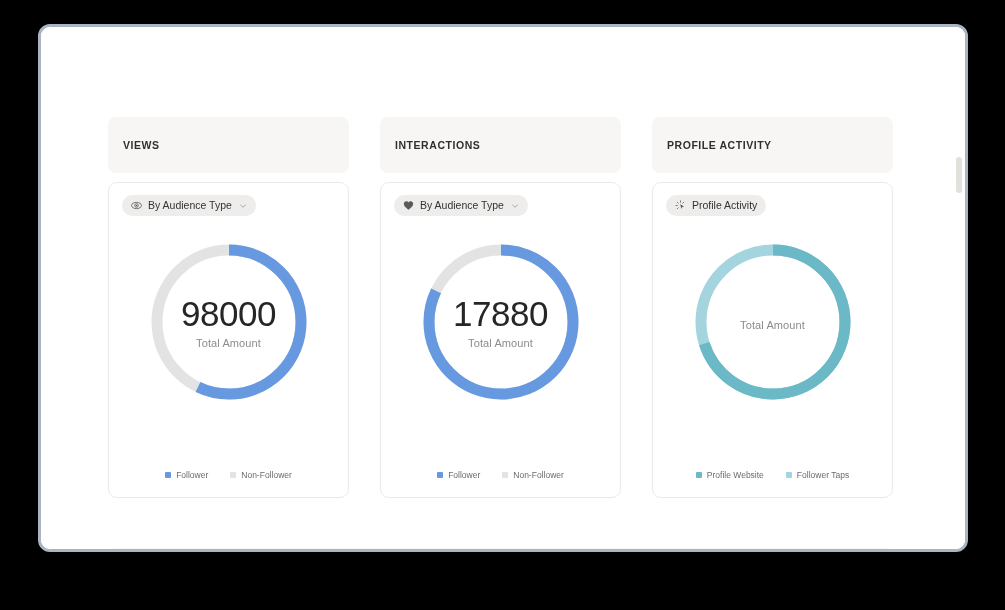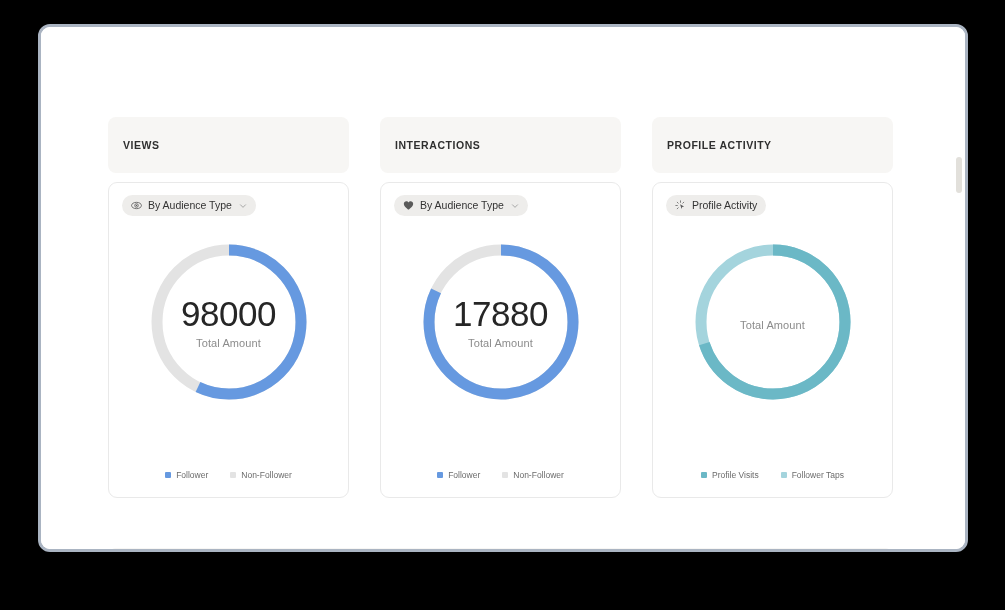--- a/index.html
+++ b/index.html
@@ -338,21 +338,21 @@
                 </svg>
                 <div class="donut-center">
                   <span class="donut-sub">Total Amount</span>
                 </div>
               </div>
             </div>
 
             <div class="legend">
               <span class="legend-item">
                 <span class="legend-swatch" style="background:#6bb8c6"></span>
-                <span class="legend-label">Profile Visits</span>
+                <span class="legend-label">Profile Website</span>
               </span>
               <span class="legend-item">
                 <span class="legend-swatch" style="background:#a4d4dd"></span>
                 <span class="legend-label">Follower Taps</span>
               </span>
             </div>
 
           </div>
         </div>
 

